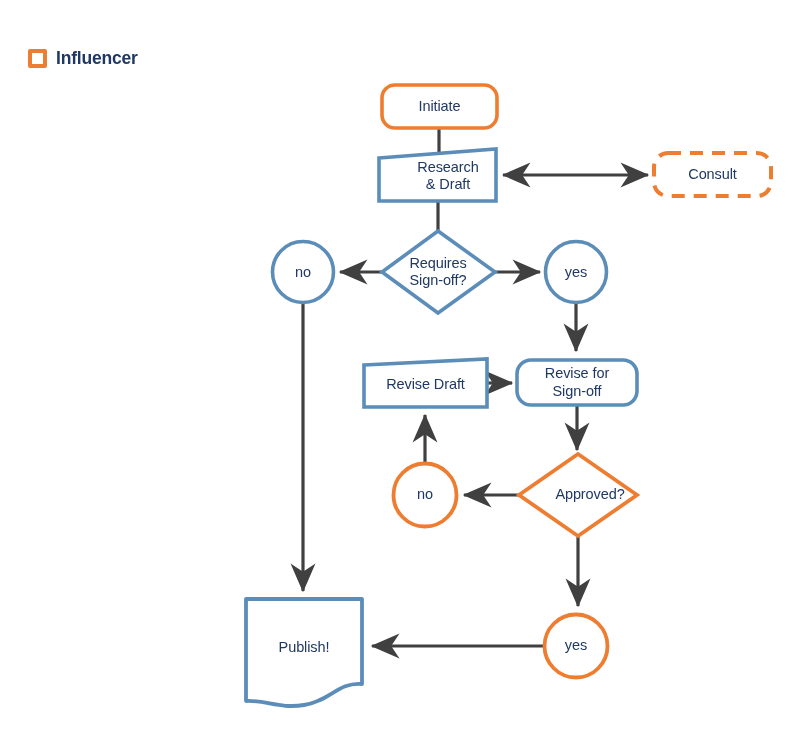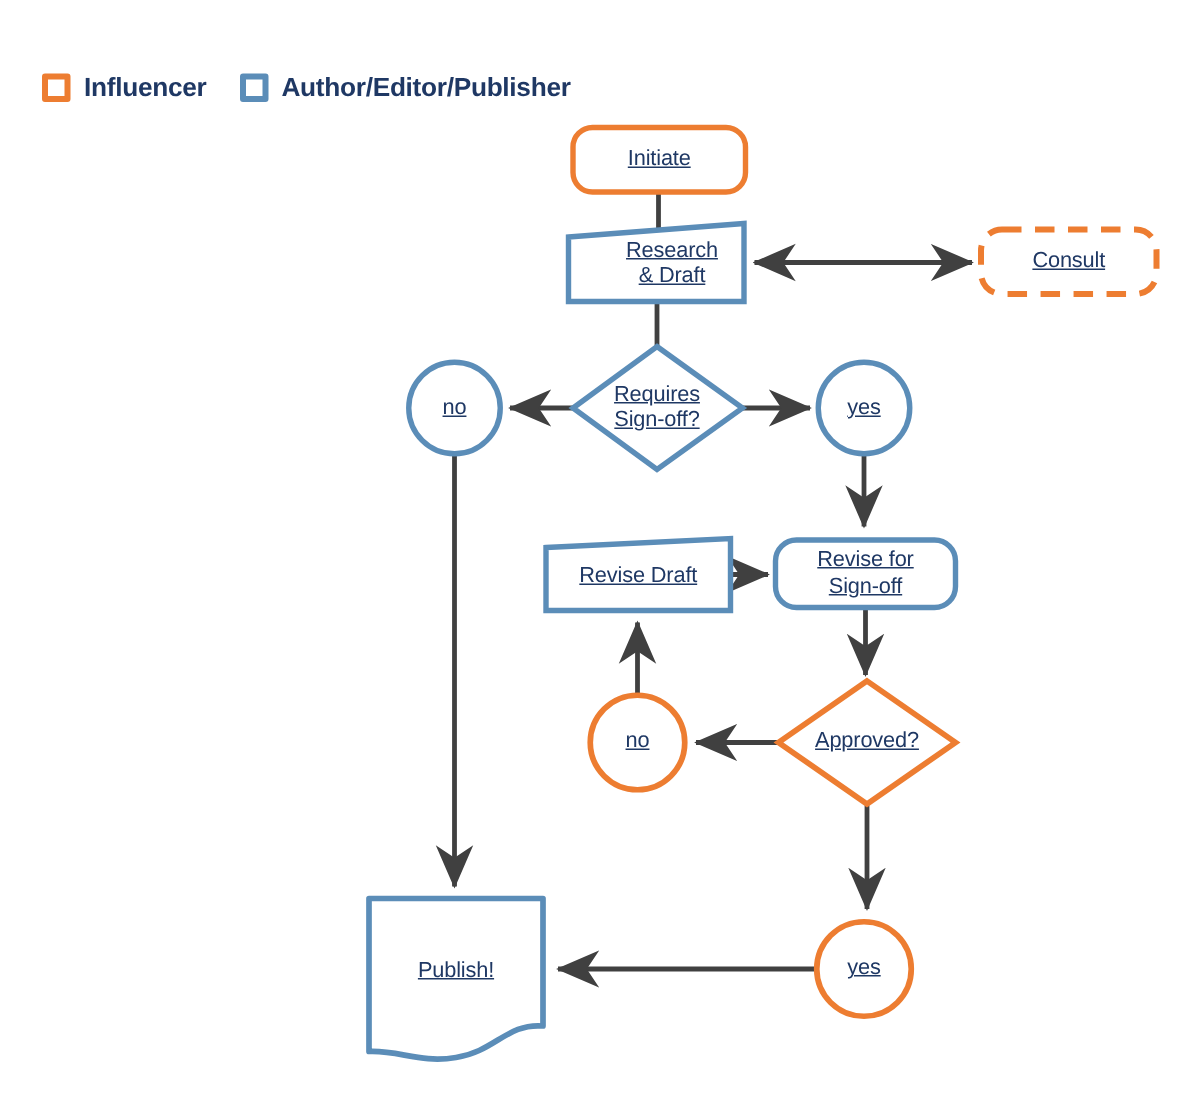--- a/index.html
+++ b/index.html
@@ -60,34 +60,29 @@
     display: flex;
     align-items: center;
     justify-content: center;
     text-align: center;
     color: #1f3864;
     font-size: 14.5px;
     line-height: 1.18;
     letter-spacing: -0.1px;
     pointer-events: none;
     white-space: pre-line;
-    text-decoration: underline;
   }
 </style>
 </head>
 <body>
 
 <div id="legend">
   <div class="legend-item">
     <span class="legend-swatch" style="border-color:#ED7D31;"></span>
     <span class="legend-label">Influencer</span>
-  </div>
-  <div class="legend-item">
-    <span class="legend-swatch" style="border-color:#5B8DB8;"></span>
-    <span class="legend-label">Author/Editor/Publisher</span>
   </div>
 </div>
 
 <svg id="diagram" viewBox="0 0 792 738">
   <defs>
     <marker id="arrEnd" markerWidth="11" markerHeight="11" refX="8.6" refY="4" orient="auto" markerUnits="strokeWidth">
       <path d="M0,0.1 L9,4 L0,7.9 L2.6,4 Z" fill="#404040"></path>
     </marker>
     <marker id="arrStart" markerWidth="11" markerHeight="11" refX="0.4" refY="4" orient="auto" markerUnits="strokeWidth">
       <path d="M9,0.1 L0,4 L9,7.9 L6.4,4 Z" fill="#404040"></path>
@@ -152,16 +147,16 @@
 <div class="node-label" style="left:379px; top:151px; width:138px; height:50px;">Research
 &amp; Draft</div>
 <div class="node-label" style="left:654px; top:153px; width:117px; height:43px;">Consult</div>
 <div class="node-label" style="left:388px; top:246px; width:100px; height:52px;">Requires
 Sign-off?</div>
 <div class="node-label" style="left:272px; top:242px; width:62px; height:61px;">no</div>
 <div class="node-label" style="left:545px; top:242px; width:62px; height:61px;">yes</div>
 <div class="node-label" style="left:364px; top:362px; width:123px; height:45px;">Revise Draft</div>
 <div class="node-label" style="left:517px; top:360px; width:120px; height:45px;">Revise for
 Sign-off</div>
-<div class="node-label" style="left:523px; top:480px; width:110px; height:30px;">Approved?</div>
+<div class="node-label" style="left:535px; top:480px; width:110px; height:30px;">Approved?</div>
 <div class="node-label" style="left:394px; top:464px; width:62px; height:62px;">no</div>
 <div class="node-label" style="left:545px; top:615px; width:62px; height:62px;">yes</div>
 <div class="node-label" style="left:246px; top:623px; width:116px; height:26px;margin-top:12px;">Publish!</div>
 
 </body></html>

